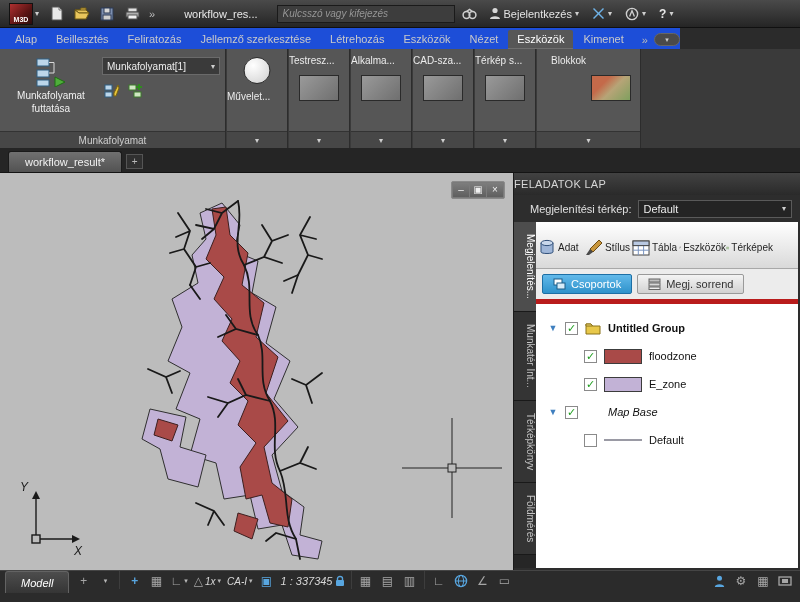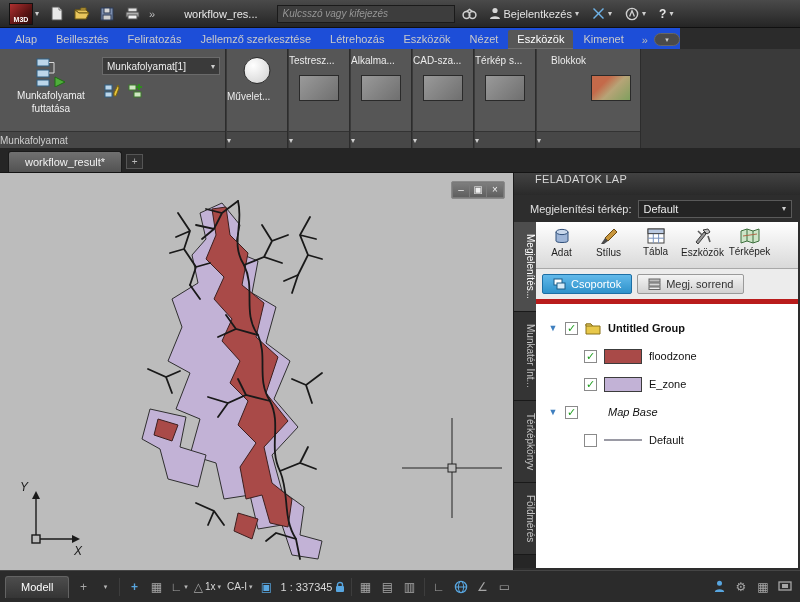--- a/index.html
+++ b/index.html
@@ -40,21 +40,21 @@
   .rtab.active { background:#575757; color:#ffffff; border-radius:2px 2px 0 0;
     box-shadow:0 -1px 0 #6e6e6e inset; }
   .rtab-extra { display:flex; align-items:center; gap:6px; padding:0 8px 3px; color:#bbb; }
   .ribbon-pill { width:26px; height:13px; background:#4a4a4a; border:1px solid #666; border-radius:7px;
     display:flex; align-items:center; justify-content:center; gap:2px; color:#ccc; font-size:7px; }
 
   
   .ribbon-body { left:0; top:49px; width:800px; height:99px; background:#3a3a3a; }
   .panel { position:absolute; top:0; height:99px; background:#565656; border-right:1px solid #2c2c2c; }
   .panel-strip { position:absolute; left:0; right:0; bottom:0; height:17px; background:#474747;
-    border-top:1px solid #333; display:flex; align-items:center; 
+    border-top:1px solid #333; display:flex; align-items:center; justify-content:center;
     color:#cfcfcf; font-size:10px; gap:4px; }
   .bigbtn { position:absolute; left:4px; top:4px; width:94px; height:76px;
     display:flex; flex-direction:column; align-items:center; justify-content:flex-start;
     gap:3px; padding-top:4px; border-radius:2px; }
   .bigbtn .lbl { color:#f0f0f0; font-size:10px; text-align:center; line-height:1.25; }
   .wf-dd { position:absolute; left:102px; top:8px; width:118px; height:18px; background:#3a3a3a;
     border:1px solid #6a6a6a; color:#eee; font-size:10px; display:flex; align-items:center;
     justify-content:space-between; padding:0 4px; }
   .wf-small { position:absolute; left:102px; top:32px; display:flex; gap:4px; }
   .wf-small .sb { width:20px; height:20px; display:flex; align-items:center; justify-content:center;
@@ -80,54 +80,54 @@
   .map-svg { position:absolute; left:0; top:0; }
   .winctl { position:absolute; right:8px; top:8px; display:flex; gap:1px;
     background:rgba(110,110,110,.85); border:1px solid #8a8a8a; border-radius:2px; padding:1px; }
   .winctl .wbtn { width:16px; height:14px; display:flex; align-items:center; justify-content:center;
     color:#f0f0f0; font-size:10px; line-height:1; background:linear-gradient(#7d7d7d,#5f5f5f); }
 
   
   .taskpane { left:513px; top:173px; width:287px; height:397px; background:#2d2d2d;
     display:flex; flex-direction:column; border-left:1px solid #1a1a1a; }
   .tp-header { height:22px; background:linear-gradient(#424242,#2a2a2a); color:#d6d6d6;
-    display:flex; align-items:flex-start; padding:0 21px; font-size:11px; letter-spacing:.3px; }
+    display:flex; align-items:center; padding:0 0; font-size:11px; letter-spacing:.3px; }
   .tp-maprow { height:27px; display:flex; align-items:center; gap:6px; padding:0 8px;margin-left:8px; }
   .tp-maprow .lab { color:#e0e0e0; font-size:11px; white-space:nowrap; }
   .tp-dd { flex:1; height:18px; background:#242424; border:1px solid #5a5a5a; color:#ececec;
     display:flex; align-items:center; justify-content:space-between; padding:0 5px; font-size:11px; }
   .tp-body { flex:1; display:flex; min-height:0; padding:0 2px 2px 0; }
   .side-tabs { width:22px; display:flex; flex-direction:column; background:#262626; }
   .stab { writing-mode:vertical-rl; padding:12px 0; color:#c4c4c4; font-size:10px;
     border-bottom:1px solid #191919; background:#343434; text-align:center; flex:0 0 auto; }
   .stab.active { background:#4d4d4d; color:#ffffff; }
   .tp-content { flex:1; background:#f4f4f4; display:flex; flex-direction:column; color:#1c1c1c; min-width:0; }
   .tp-toolbar { height:47px; background:linear-gradient(#ffffff,#d9d9d9); border-bottom:1px solid #a8a8a8;
     display:flex; align-items:center; padding:2px 2px 0; }
-  .tool { width:47px; height:42px; display:flex; flex-direction:column; align-items:center;
+  .tool { width:47px; height:42px; display:flex; flex-direction:row; align-items:center;
     justify-content:flex-start; gap:2px; font-size:10px; color:#1e1e1e; padding-top:3px; }
   .tp-btnrow { display:flex; align-items:center; padding:5px 6px; background:#ececec; border-bottom:5px solid #b91c1c; }
   .btn-groups { display:flex; align-items:center; gap:5px; padding:3px 10px; font-size:11px; color:#fff;
     background:linear-gradient(#62b9ea,#2e92cb); border:1px solid #1d6fa5; border-radius:2px; }
   .btn-order { display:flex; align-items:center; gap:5px; padding:3px 10px; font-size:11px; color:#333;
     background:linear-gradient(#f4f4f4,#d2d2d2); border:1px solid #9a9a9a; border-radius:2px; margin-left:5px; }
   .tree { flex:1; background:#ffffff; padding-top:10px; overflow:hidden; }
   .tree-row { height:28px; display:flex; align-items:center; gap:7px; font-size:11px; color:#111; }
   .expander { color:#3f7fbf; font-size:9px; width:10px; text-align:center; }
   .cb { width:13px; height:13px; background:#fff; border:1px solid #8a8a8a; display:flex;
     align-items:center; justify-content:center; flex:0 0 auto; }
   .chk { color:#1f9e1f; font-size:11px; font-weight:bold; line-height:1; }
   .swatch { width:38px; height:15px; border:1px solid #3c3c3c; flex:0 0 auto; }
   .lineswatch { width:38px; height:0; border-top:2px solid #9a9aa4; flex:0 0 auto; }
   .bold { font-weight:bold; }
   .italic { font-style:italic; }
 
   
   .statusbar { left:0; top:570px; width:800px; height:32px; background:#2b2b2b; border-top:1px solid #454545;
-    display:flex; align-items:center; gap:2px; padding:0 5px; }
+    display:flex; gap:2px; padding:0 5px;font-style:italic; }
   .model-tab { height:22px; padding:0 15px; display:flex; align-items:center; color:#fff; font-size:11px;
     background:linear-gradient(#4d4d4d,#353535); border:1px solid #636363; border-bottom:none;
     border-radius:3px 3px 0 0; margin-right:2px; }
   .sic { min-width:20px; height:20px; display:flex; align-items:center; justify-content:center;
     color:#a6a6a6; font-size:12px; gap:2px; padding:0 2px; }
   .sic.blue { color:#58a6e0; }
   .sic .txt { color:#d8d8d8; font-size:10px; }
   .ssep { width:1px; height:18px; background:#1a1a1a; border-right:1px solid #3d3d3d; margin:0 2px; }
   .spacer { flex:1; }
   .chev8 { font-size:7px; color:#b8b8b8; }

